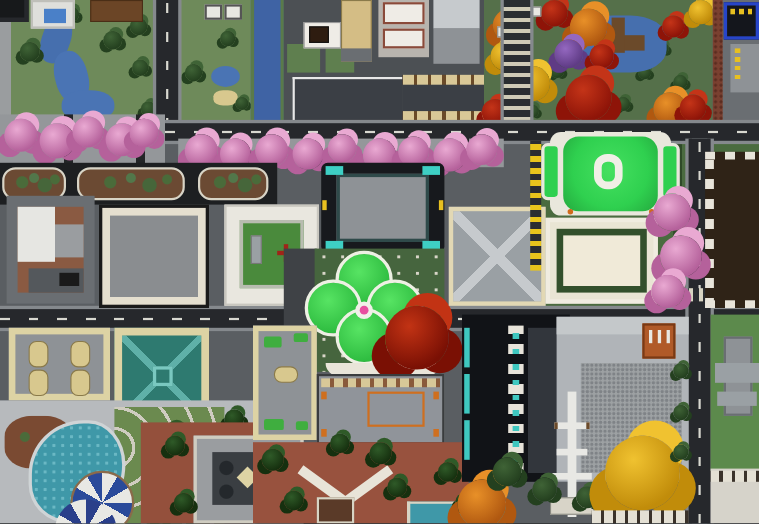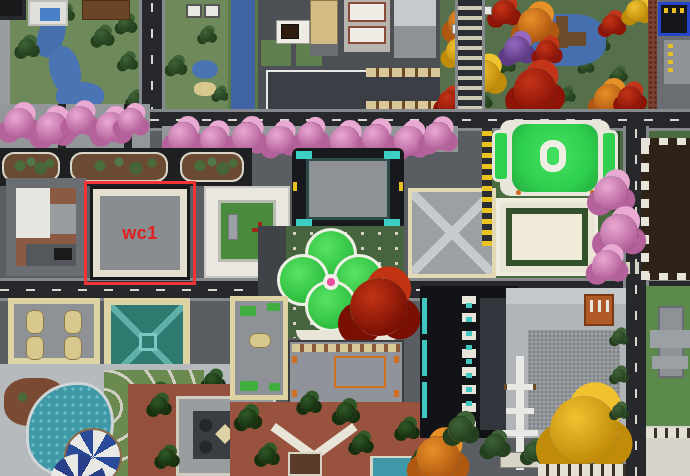--- a/index.html
+++ b/index.html
@@ -160,23 +160,20 @@
   <div class="b" style="left:6px;top:178px;width:80px;height:98px;background:#6a6e72;"></div>
   <div class="b" style="left:16px;top:188px;width:60px;height:78px;background:#8a5a42;"></div>
   <div class="b" style="left:16px;top:188px;width:34px;height:50px;background:#e6e6e2;"></div>
   <div class="b speck" style="left:50px;top:204px;width:26px;height:30px;background:#9a9da0;"></div>
   <div class="b" style="left:26px;top:244px;width:50px;height:22px;background:#54585c;"></div>
   <div class="b" style="left:54px;top:248px;width:18px;height:12px;background:#1a1a1a;"></div>
 
   <div class="b" style="left:90px;top:186px;width:100px;height:94px;background:#1a1a1a;"></div>
   <div class="b" style="left:93px;top:189px;width:94px;height:88px;background:#e5dfcf;"></div>
   <div class="b" style="left:100px;top:196px;width:80px;height:74px;background:#8a8d90;"></div>
-  <div class="b anno-box" style="left:84px;top:181px;width:112px;height:104px;">
-    <span class="anno-label">wc1</span>
-  </div>
 
   <div class="b" style="left:204px;top:186px;width:86px;height:92px;background:#e9e7df;border:2px solid #c9c7bf;"></div>
   <div class="b" style="left:218px;top:200px;width:58px;height:62px;background:#4a8a3c;border:3px solid #b8bcb0;"></div>
   <div class="b" style="left:252px;top:228px;width:16px;height:4px;background:#a02418;"></div>
   <div class="b" style="left:258px;top:222px;width:4px;height:16px;background:#a02418;"></div>
   <div class="b" style="left:228px;top:214px;width:10px;height:26px;background:#9aa0a4;border:1px solid #777;"></div>
 
   <div class="b" style="left:292px;top:148px;width:112px;height:82px;background:#17191d;border-radius:6px;"></div>
   <div class="b grid" style="left:306px;top:158px;width:84px;height:62px;background:#8e9296;border:3px solid #2f4a4a;"></div>
   <div class="b" style="left:296px;top:151px;width:16px;height:8px;background:#3ecfc4;"></div>

